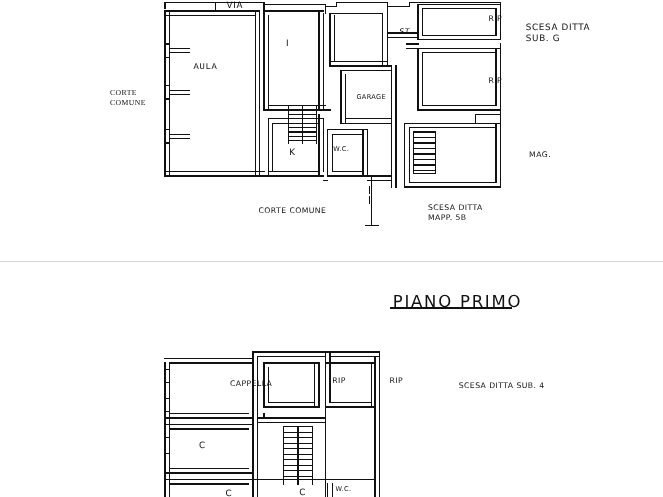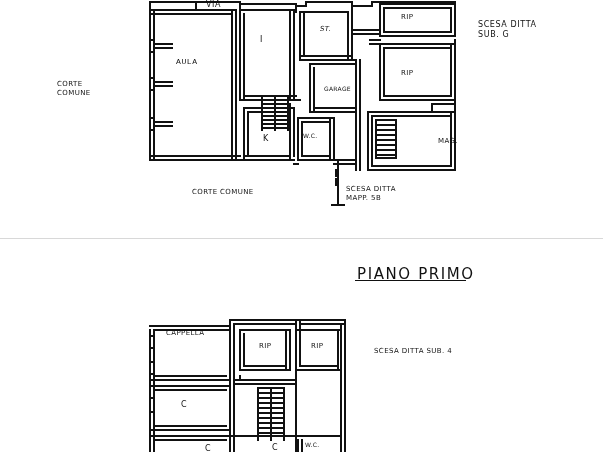--- a/index.html
+++ b/index.html
@@ -37,20 +37,21 @@
     line-height: 1.25;
     transform-origin: left top;
   }
   .handtext.big {
     font-size: 15px;
     letter-spacing: 1.6px;
   }
   .handtext.sm {
     font-size: 7px;
     letter-spacing: 0.4px;
+    margin-left: 43px;
   }
   .handtext.tiny {
     font-size: 6px;
     letter-spacing: 0.3px;
   }
 </style>
 </head>
 <body>
 
 <div id="sheet">
@@ -282,29 +283,29 @@
   <div class="handtext sm" style="left:320px; top:25px;font-style:italic;">ST.</div>
   <div class="handtext sm" style="left:401px; top:13px;">RIP</div>
   <div class="handtext sm" style="left:401px; top:69px;">RIP</div>
   <div class="handtext tiny" style="left:324px; top:85px;">GARAGE</div>
   <div class="handtext tiny" style="left:303px; top:132px;">W.C.</div>
   <div class="handtext" style="left:263px; top:134px;">K</div>
   <div class="handtext sm" style="left:398px; top:137px;padding-left:40px;">MAG.</div>
 
   <div class="handtext" style="left:478px; top:20px;">SCESA DITTA
 SUB. G</div>
-  <div class="handtext sm" style="left:57px; top:80px;">CORTE
+  <div class="handtext sm" style="left:57px; top:80px;font-family:Liberation Serif, serif;">CORTE
 COMUNE</div>
   <div class="handtext sm" style="left:192px; top:188px;">CORTE COMUNE</div>
   <div class="handtext sm" style="left:346px; top:185px;">SCESA DITTA
 MAPP. 5B</div>
 
   <div class="handtext big" style="left:357px; top:265px;">PIANO PRIMO</div>
 
-  <div class="handtext sm" style="left:166px; top:329px;">CAPPELLA</div>
+  <div class="handtext sm" style="left:166px; top:345px;">CAPPELLA</div>
   <div class="handtext sm" style="left:259px; top:342px;">RIP</div>
   <div class="handtext sm" style="left:311px; top:342px;">RIP</div>
   <div class="handtext" style="left:181px; top:400px;">C</div>
   <div class="handtext" style="left:272px; top:443px;">C</div>
   <div class="handtext tiny" style="left:305px; top:441px;">W.C.</div>
   <div class="handtext" style="left:205px; top:444px;">C</div>
 
   <div class="handtext sm" style="left:374px; top:347px;">SCESA DITTA SUB. 4</div>
 
 </div>

